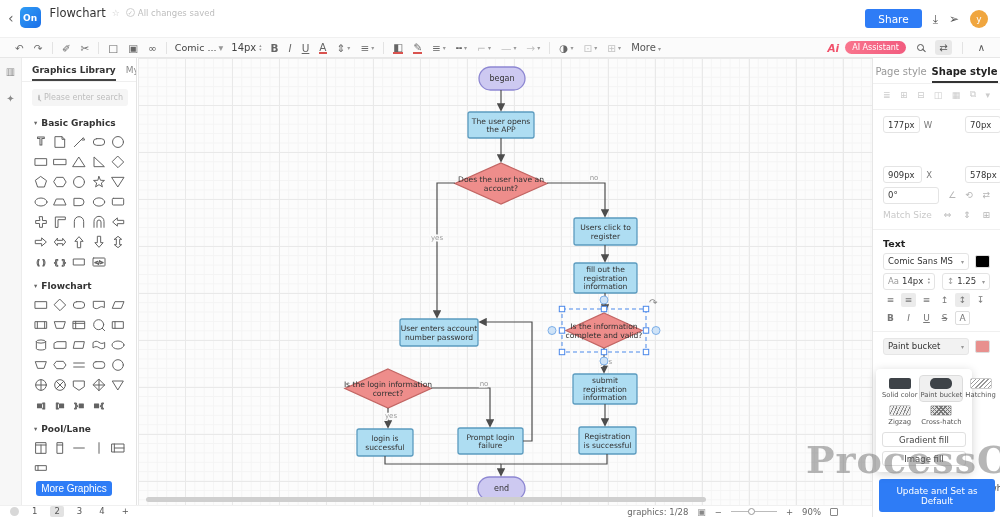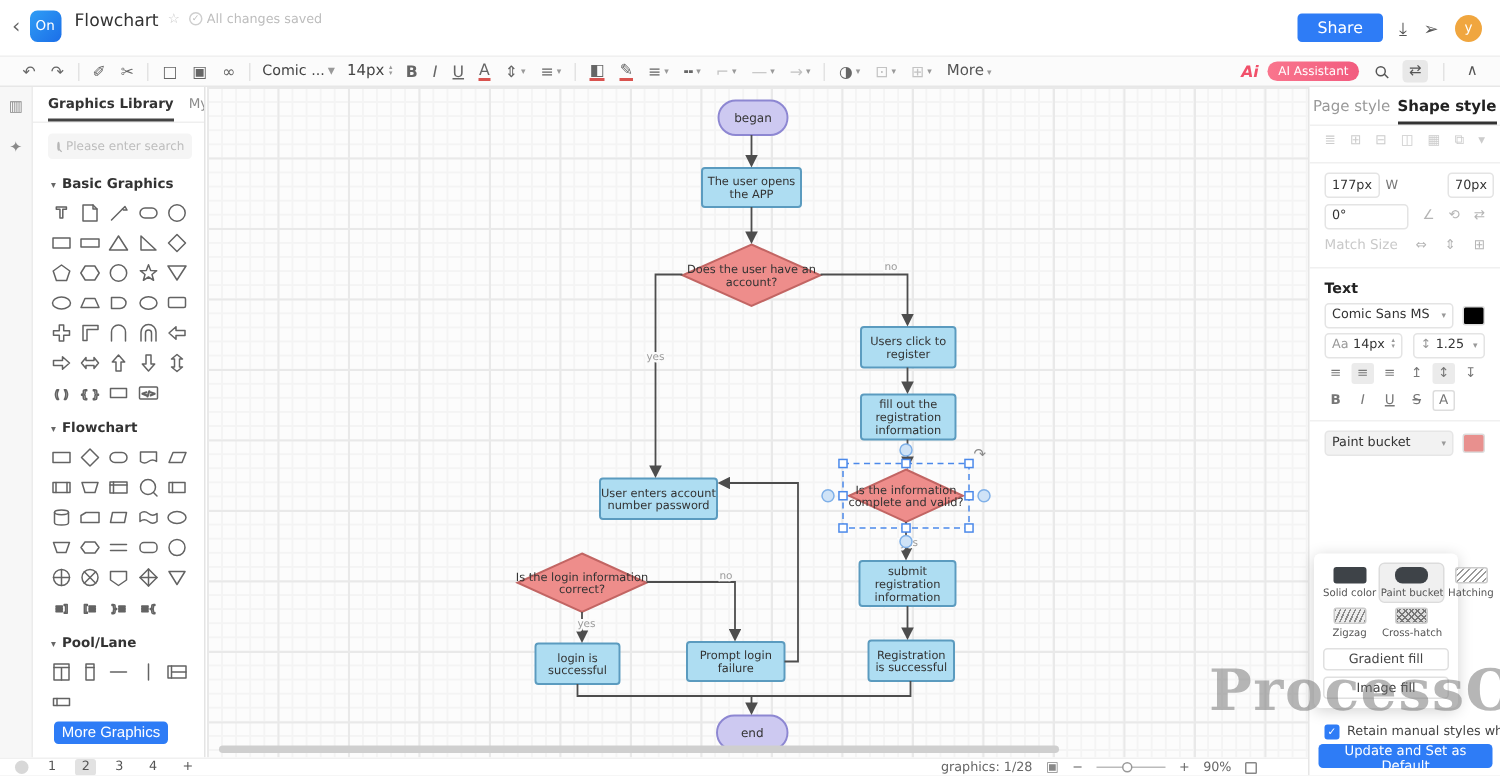--- a/index.html
+++ b/index.html
@@ -2,21 +2,21 @@
 <html><head>
 <meta charset="utf-8">
 <style>
 *{margin:0;padding:0;box-sizing:border-box;}
 body{font-family:"DejaVu Sans","Liberation Sans",sans-serif;background:#e8e8e8;}
 .app{width:1000px;height:517px;position:relative;overflow:hidden;background:#fff;font-family:"DejaVu Sans","Liberation Sans",sans-serif;}
 
 .topbar{position:absolute;left:0;top:0;width:1000px;height:37px;background:#fff;display:flex;justify-content:space-between;align-items:flex-start;}
 .tb-left{display:flex;align-items:flex-start;padding:6px 0 0 8px;}
 .back{color:#666;font-size:14px;line-height:20px;margin:2px 6px 0 0;cursor:pointer;}
-.logo{width:21px;height:21px;background:linear-gradient(135deg,#2f9df5,#1b6ee8);border-radius:5px;color:#fff;font-size:9px;font-weight:normal;display:flex;align-items:center;justify-content:center;margin:1px 9px 0 0;}
+.logo{width:21px;height:21px;background:linear-gradient(135deg,#2f9df5,#1b6ee8);border-radius:5px;color:#fff;font-size:9px;font-weight:bold;display:flex;align-items:center;justify-content:center;margin:1px 9px 0 0;}
 .title-row{display:flex;align-items:center;gap:6px;height:13px;}
 .doc-title{font-size:11.5px;color:#333;font-weight:500;}
 .star{color:#c9c9c9;font-size:9px;}
 .saved{display:flex;align-items:center;gap:3px;color:#bdbdbd;font-size:8.5px;}
 .cc{width:9px;height:9px;border:1px solid #cfcfcf;border-radius:50%;font-size:6px;color:#bdbdbd;display:flex;align-items:center;justify-content:center;font-style:normal;}
 .menus{display:flex;gap:13px;margin-top:5px;}
 .menu{font-size:10px;color:#444;cursor:pointer;}
 .tb-right{display:flex;align-items:center;gap:11px;padding:9px 12px 0 0;}
 .share{background:#2e7cf6;color:#fff;border:none;border-radius:3px;font-size:10.5px;padding:3px 13px;height:19px;cursor:pointer;font-family:inherit;}
 .tbicon{color:#555;font-size:12px;cursor:pointer;}
@@ -76,21 +76,21 @@
 .rtab{font-size:10px;color:#999;cursor:pointer;padding-bottom:6px;}
 .rtab.active{color:#222;font-weight:bold;border-bottom:2px solid #333;}
 .quickrow{display:flex;align-items:center;justify-content:space-between;padding:5px 10px;color:#ccc;font-size:9px;}
 .quickrow span{cursor:pointer;}
 .prow{display:flex;align-items:center;justify-content:space-between;padding:2px 10px;height:20px;}
 .plabel{font-size:9px;color:#333;}
 .ptitle{font-size:9.5px;font-weight:bold;color:#222;padding:4px 10px 2px;}
 .pdivider{height:1px;background:#f0f0f0;margin:4px 0;}
 .vbox{border:1px solid #e4e4e4;border-radius:3px;height:17px;display:flex;align-items:center;padding:0 4px;gap:3px;font-size:8.5px;color:#333;background:#fff;cursor:pointer;}
 .vbox .caret{margin-left:auto;}
-.fieldgrid{display:grid;grid-template-columns:1fr 1fr 1fr 1fr;column-gap:8px;row-gap:4px;padding:2px 10px;gap:33px;}
+.fieldgrid{display:grid;grid-template-columns:1fr 1fr;column-gap:8px;row-gap:4px;padding:2px 10px;gap:33px;}
 .fielditem{display:flex;align-items:center;gap:4px;}
 .fielditem .vbox{flex:1;}
 .sfx{color:#777;font-size:8.5px;}
 .grayic{color:#b5b5b5;font-size:9px;cursor:pointer;}
 .alignrow{display:flex;gap:3px;padding:2px 10px;}
 .alico{width:15px;height:14px;display:flex;align-items:center;justify-content:center;border-radius:2px;color:#777;font-size:9px;cursor:pointer;}
 .alico.active{background:#ebebeb;}
 .swatch{width:15px;height:13px;border-radius:2px;border:1px solid #ddd;cursor:pointer;}
 .fillsel{flex:1;background:#f2f2f2;border-color:#e6e6e6;}
 .dropdown{position:absolute;left:3px;top:311px;width:96px;background:#fff;border-radius:4px;box-shadow:0 2px 10px rgba(0,0,0,.18);z-index:40;padding:7px 6px 6px;}
@@ -100,21 +100,21 @@
 .dsw{width:22px;height:11px;border-radius:2px;background:#3e4348;}
 .dsw.rounder{border-radius:5px;}
 .dsw.hatch{background:repeating-linear-gradient(135deg,#9a9a9a 0 1px,#fff 1px 3px);border:1px solid #ccc;}
 .dsw.zig{background:repeating-linear-gradient(115deg,#8a8a8a 0 1px,#eee 1px 3px);border:1px solid #ccc;}
 .dsw.cross{background:repeating-linear-gradient(45deg,#777 0 1px,transparent 1px 3px),repeating-linear-gradient(-45deg,#777 0 1px,#ddd 1px 3px);border:1px solid #ccc;}
 .dlabel{font-size:6.8px;color:#555;white-space:nowrap;}
 .dbtn{margin-top:4px;border:1px solid #e0e0e0;border-radius:3px;height:15px;display:flex;align-items:center;justify-content:center;font-size:8.5px;color:#444;cursor:pointer;background:#fff;}
 .retain{position:absolute;left:10px;bottom:24px;display:flex;align-items:center;gap:5px;cursor:pointer;}
 .chk{width:10px;height:10px;background:#2e7cf6;border-radius:2px;color:#fff;font-size:7px;display:flex;align-items:center;justify-content:center;}
 .retain span.lbl{font-size:8.5px;color:#444;white-space:nowrap;}
-.updatebtn{position:absolute;left:6px;bottom:5px;width:116px;height:16px;background:#2e7cf6;color:#fff;border:none;border-radius:3px;font-size:8.8px;cursor:pointer;font-family:inherit;}
+.updatebtn{position:absolute;left:6px;bottom:5px;width:116px;height:33px;background:#2e7cf6;color:#fff;border:none;border-radius:3px;font-size:8.8px;cursor:pointer;font-family:inherit;}
 
 .statusbar{position:absolute;left:0;top:505px;width:872px;height:12px;background:#fff;border-top:1px solid #f0f0f0;display:flex;align-items:center;font-size:8.5px;color:#666;z-index:10;}
 .pages{display:flex;align-items:center;gap:9px;margin-left:10px;}
 .pageicon{width:9px;height:9px;border-radius:50%;background:#d8d8d8;cursor:pointer;}
 .pagenum{font-size:8.5px;color:#555;cursor:pointer;padding:0 4px;border-radius:2px;line-height:11px;}
 .pagenum.active{background:#e2e2e2;}
 .sb-right{margin-left:auto;display:flex;align-items:center;gap:9px;padding-right:34px;}
 .slider{width:46px;height:1px;background:#bbb;position:relative;cursor:pointer;}
 .knob{position:absolute;left:17px;top:-3px;width:7px;height:7px;border-radius:50%;background:#fff;border:1px solid #999;}
 .fsq{width:8px;height:8px;border:1px solid #888;border-radius:1px;cursor:pointer;}

